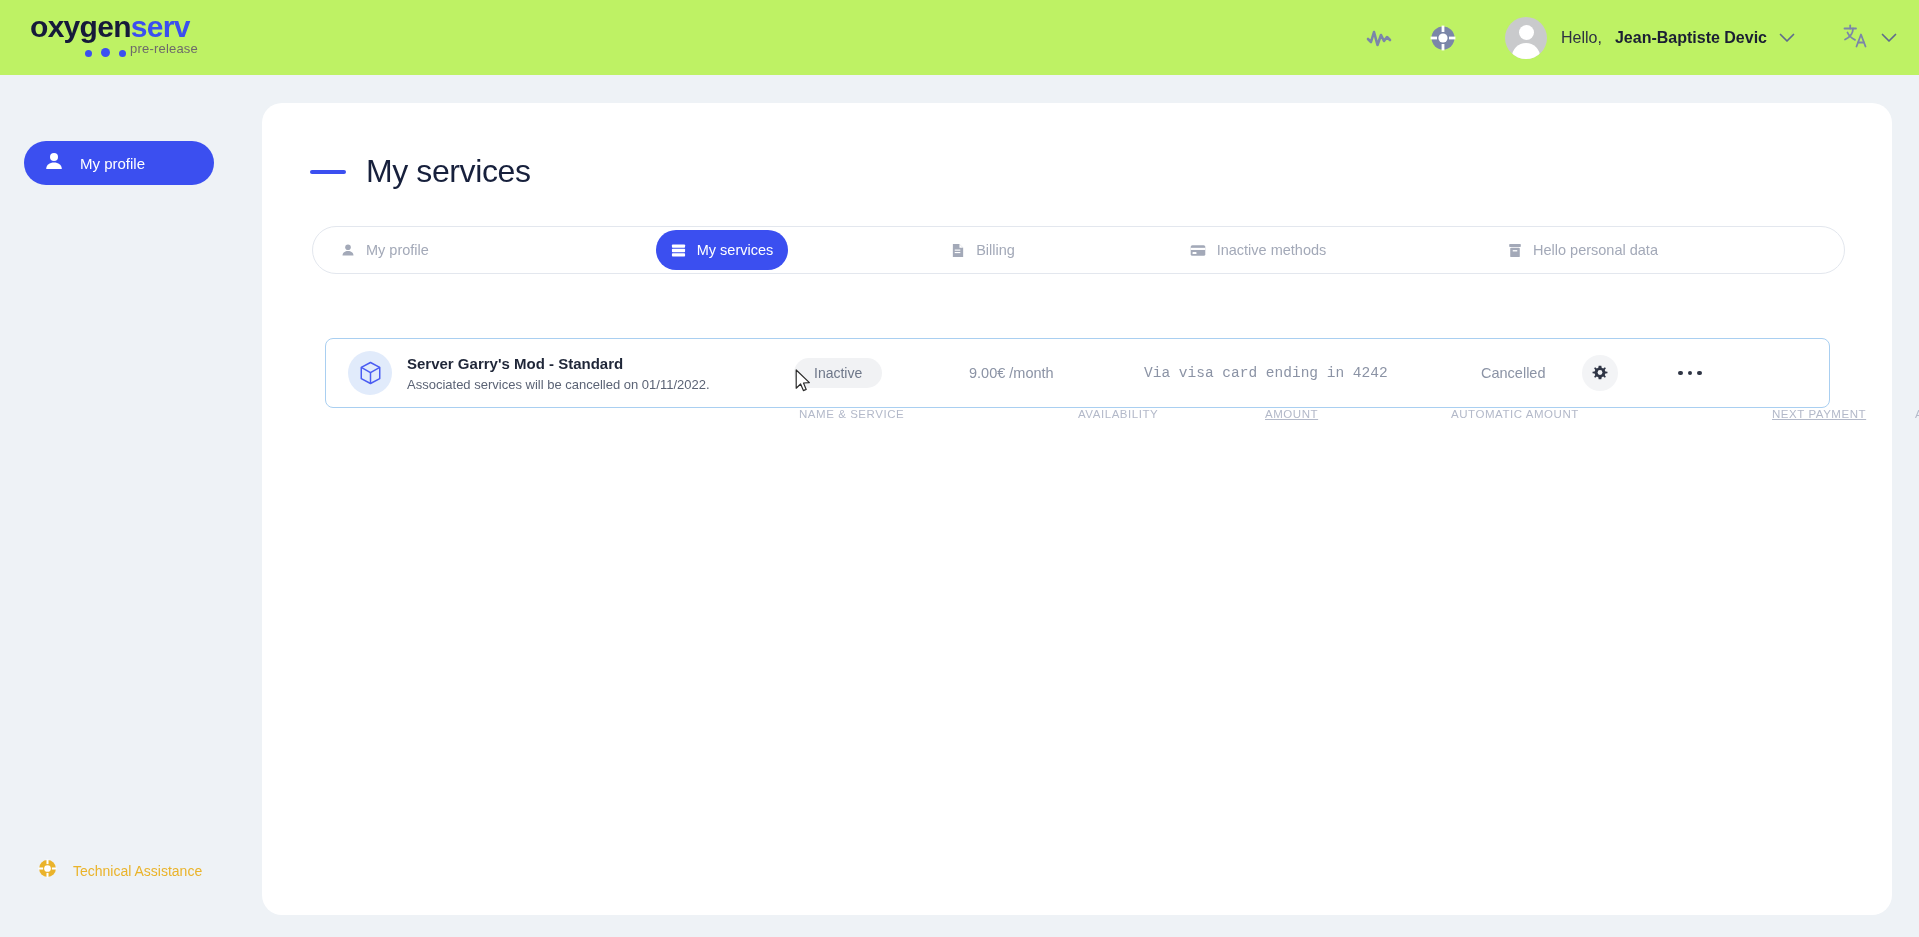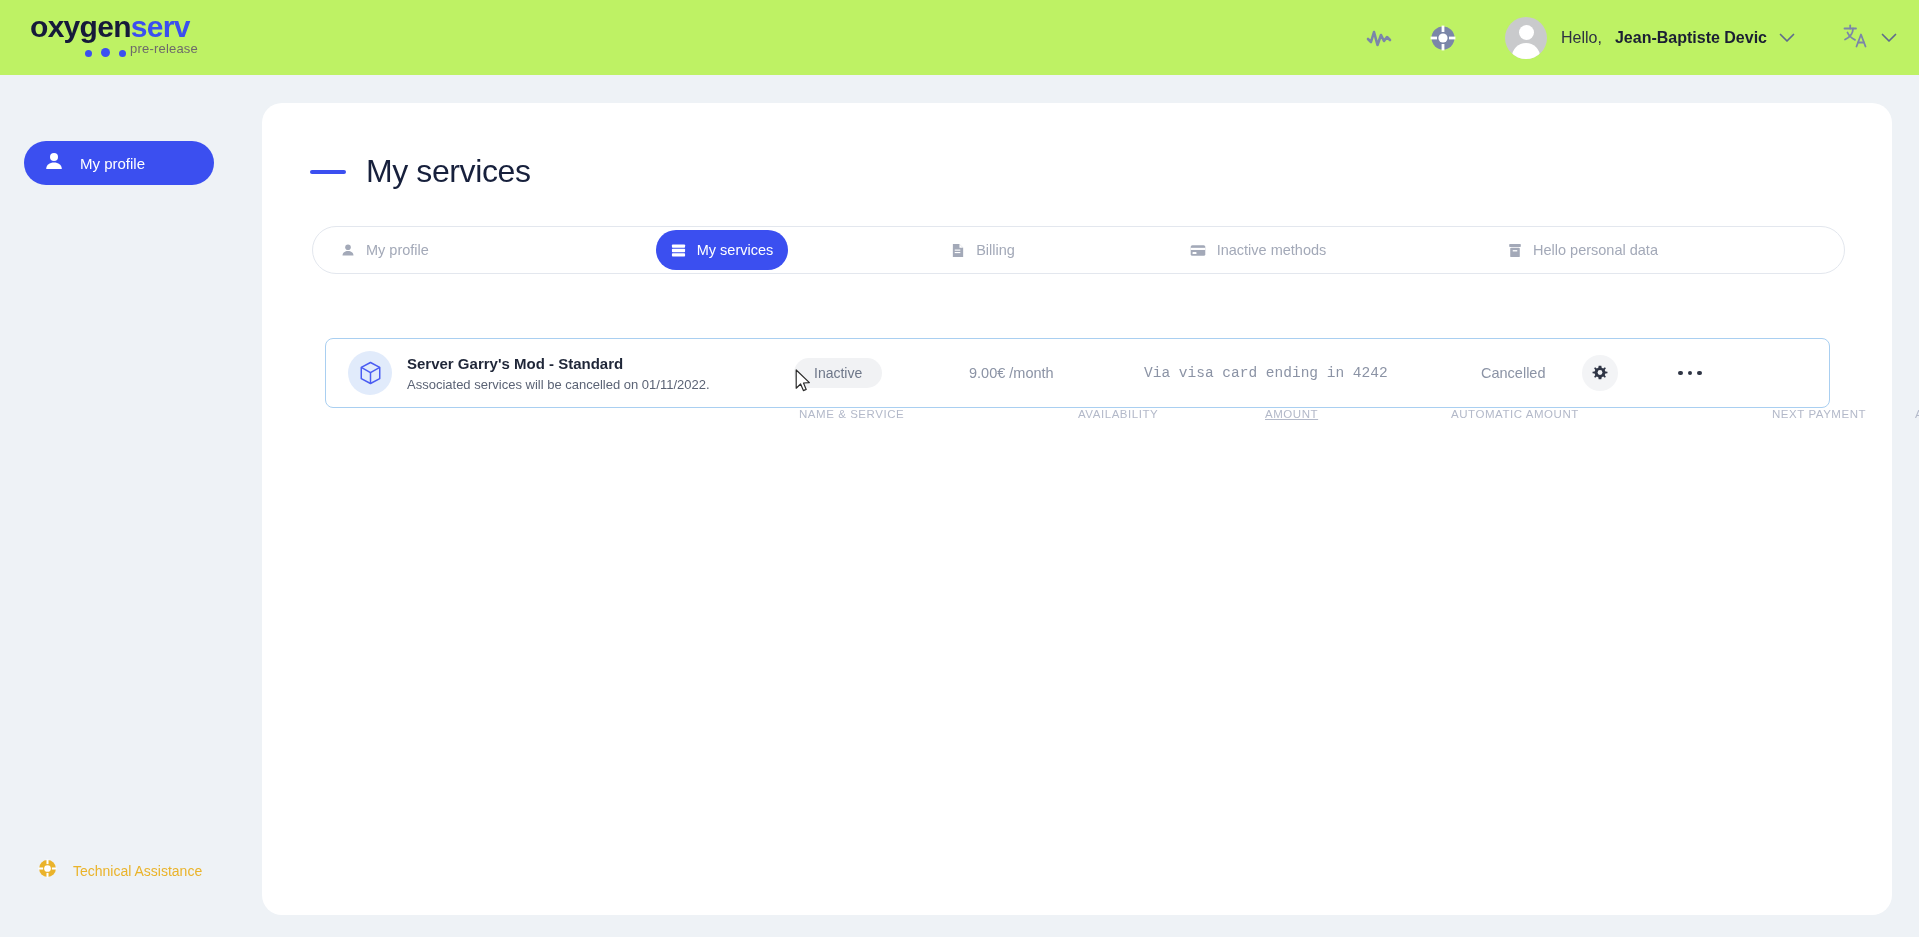--- a/index.html
+++ b/index.html
@@ -217,21 +217,21 @@
     font-size: 11.5px;
     letter-spacing: 0.55px;
     color: #b3b9c9;
     white-space: nowrap;
     top: 0;
   }
   .th-0 { left: 487px; }
   .th-1 { left: 766px; }
   .th-2 { left: 953px; text-decoration: underline; }
   .th-3 { left: 1139px; }
-  .th-4 { left: 1460px; }
+  .th-4 { left: 1460px; text-decoration: underline; }
   .th-5 { left: 1603px; }
 
   .trow {
     position: absolute;
     left: 325px; top: 338px;
     width: 1505px; height: 70px;
     border: 1px solid #a9cff1;
     border-radius: 8px;
     background: #ffffff;
   }

